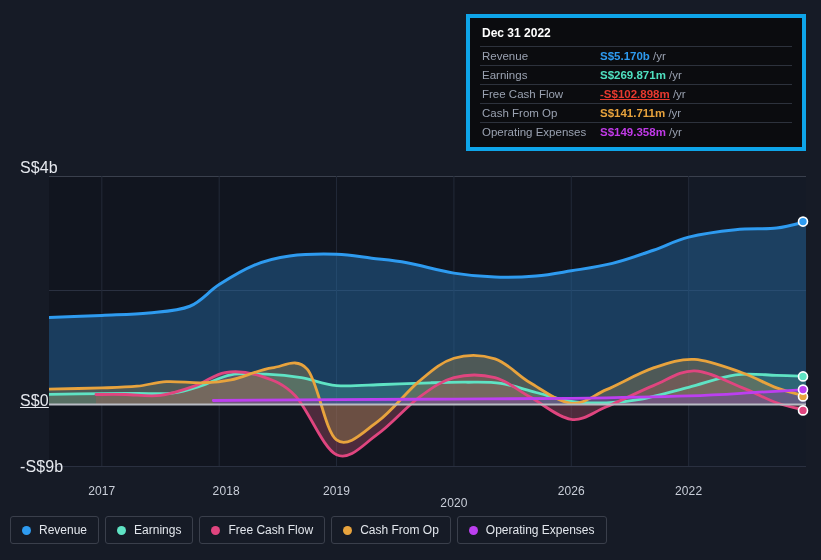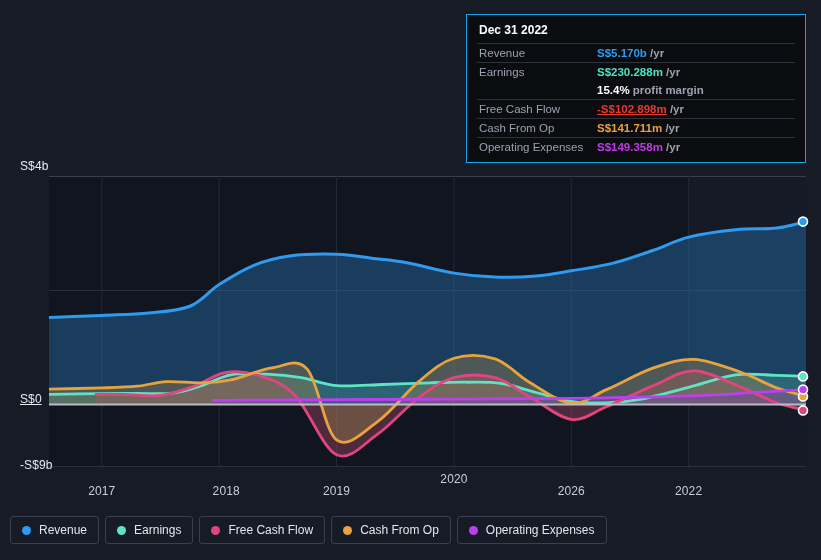--- a/index.html
+++ b/index.html
@@ -14,48 +14,48 @@
   }
 
   #chart-root { position:absolute; inset:0; }
 
   
   #plot { position:absolute; left:0; top:0; width:821px; height:560px; }
 
   
   .axis-label {
     position:absolute;
-    font-size:12px;
+    font-size:16px;
     color:#e6e9ef;
     white-space:nowrap;
     letter-spacing:.1px;
   }
   .y-label { left:20px; }
   .x-label { font-size:12px; color:#c9ced8; transform:translateX(-50%); }
 
   
   #tooltip {
     position:absolute; left:466px; top:14px;
     width:340px;
     background:#0b0c0f;
-    border:1px solid #0ea5e9;
+    border:4px solid #0ea5e9;
     padding:7px 10px 6px 10px;
   }
   #tooltip .tt-date {
     font-size:12px; font-weight:bold; color:#ffffff;
     padding:1px 0 6px 2px;
   }
   #tooltip table { width:100%; border-collapse:collapse; }
   #tooltip tr { border-top:1px solid #2d323c; }
   #tooltip td {
     font-size:11.5px; padding:3px 2px; vertical-align:baseline;
   }
   #tooltip td.tt-key { color:#9aa2b1; width:118px; }
   #tooltip td.tt-val { color:#ffffff; }
-  #tooltip .unit { color:#9aa2b1;font-weight:bold; }
+  #tooltip .unit { color:#9aa2b1; }
   .tt-strong { font-weight:bold; }
 
   
   #legend {
     position:absolute; left:10px; top:516px;
     display:flex; gap:6px; align-items:center;
   }
   .legend-item {
     display:flex; align-items:center; gap:8px;
     border:1px solid #3a3f4b;
@@ -117,40 +117,36 @@
   </svg>
 
   <div class="axis-label y-label" style="top:159px;">S$4b</div>
   <div class="axis-label y-label" style="top:392px;text-decoration:underline;">S$0</div>
   <div class="axis-label y-label" style="top:458px;">-S$9b</div>
 
   <div id="x-axis">
       <div class="axis-label x-label" style="left: 101.814px; top: 484px;">2017</div>
       <div class="axis-label x-label" style="left: 219.178px; top: 484px; margin-left: 7px;">2018</div>
       <div class="axis-label x-label" style="left: 336.543px; top: 484px;">2019</div>
-      <div class="axis-label x-label" style="left: 453.907px; top: 472px;">2020</div>
+      <div class="axis-label x-label" style="left: 453.907px; top: 496px;">2020</div>
       <div class="axis-label x-label" style="left: 571.271px; top: 484px;">2026</div>
       <div class="axis-label x-label" style="left: 688.636px; top: 484px;">2022</div>
     </div>
 
   <div id="tooltip">
     <div class="tt-date">Dec 31 2022</div>
     <table>
         <tbody id="tt-body">
           <tr>
             <td class="tt-key">Revenue</td>
             <td class="tt-val"><span class="tt-strong" style="color: rgb(46, 155, 240);">S$5.170b</span><span class="unit"> /yr</span></td>
           </tr>
           <tr>
             <td class="tt-key">Earnings</td>
-            <td class="tt-val"><span class="tt-strong" style="color: rgb(79, 224, 192);">S$230.288m</span><span class="unit"> /yr</span></td>
-          </tr>
-          <tr style="border-top: none;">
-            <td class="tt-key"></td>
-            <td class="tt-val"><span class="tt-strong" style="color: rgb(255, 255, 255);">15.4%</span><span class="unit"> profit margin</span></td>
+            <td class="tt-val"><span class="tt-strong" style="color: rgb(79, 224, 192);">S$269.871m</span><span class="unit"> /yr</span></td>
           </tr>
           <tr>
             <td class="tt-key">Free Cash Flow</td>
             <td class="tt-val"><span class="tt-strong" style="color: rgb(232, 57, 47); text-decoration: underline;">-S$102.898m</span><span class="unit"> /yr</span></td>
           </tr>
           <tr>
             <td class="tt-key">Cash From Op</td>
             <td class="tt-val"><span class="tt-strong" style="color: rgb(232, 163, 61);">S$141.711m</span><span class="unit"> /yr</span></td>
           </tr>
           <tr>

